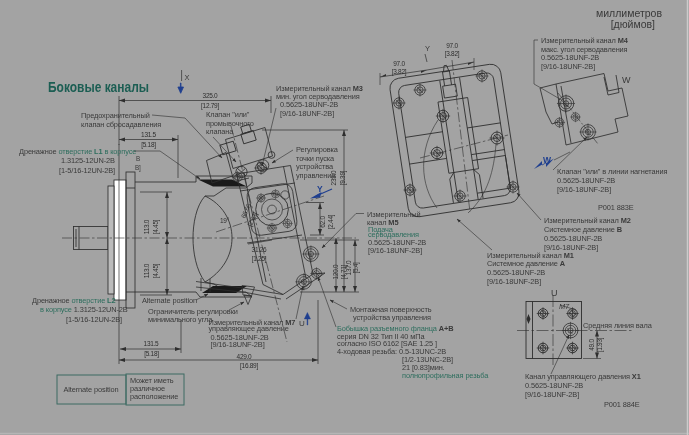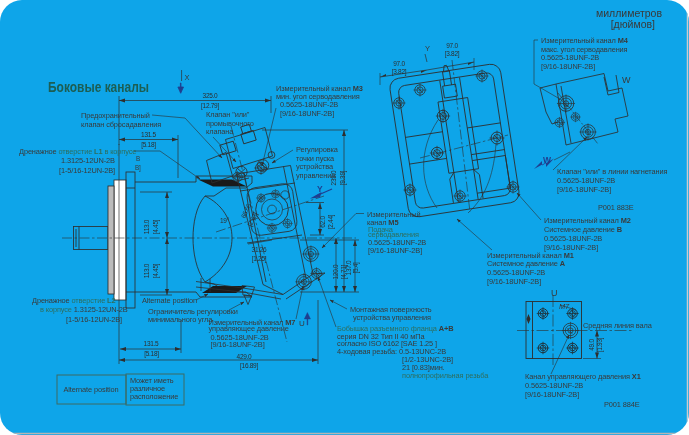--- a/index.html
+++ b/index.html
@@ -1,17 +1,17 @@
 <!DOCTYPE html>
 <html><head>
 <meta charset="utf-8">
 <style>
   html,body{margin:0;padding:0;background:#ffffff;}
-  #canvas{position:relative;width:689px;height:435px;background:#0ea5e9;overflow:hidden;
-    font-family:"Liberation Sans", sans-serif;border-radius:22px;}
+  #canvas{position:relative;width:689px;height:435px;background:#a3a3a3;overflow:hidden;
+    font-family:"Liberation Sans", sans-serif;}
   svg{position:absolute;top:0;left:0;}
   text{font-family:"Liberation Sans", sans-serif;fill:#3a3a3a;}
   .t7{font-size:7.4px;letter-spacing:-0.12px;}
   .t6{font-size:6.3px;letter-spacing:-0.2px;}
   .dim{font-size:6.5px;letter-spacing:-0.3px;fill:#2e2e2e;}
   .teal{fill:#2e6e5e;}
   .blue{fill:#1f3f8f;font-weight:bold;}
   .b{font-weight:bold;}
 </style>
 </head>

